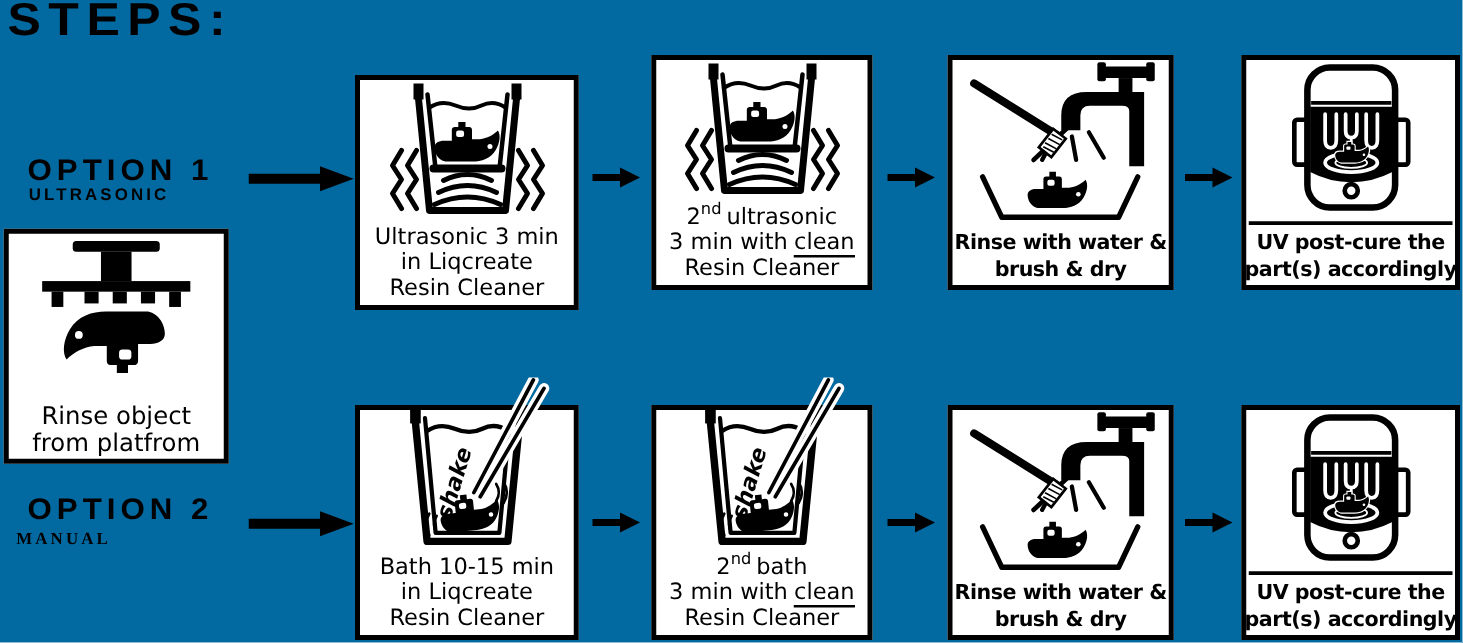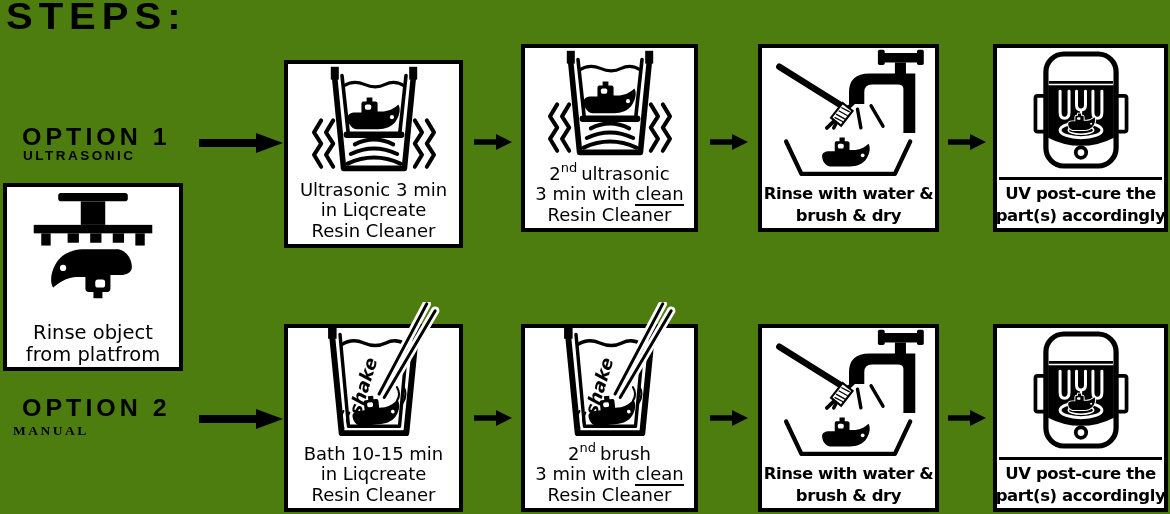--- a/index.html
+++ b/index.html
@@ -1,16 +1,16 @@
 <!DOCTYPE html>
 <html><head>
 <meta charset="utf-8">
 <style>
   html,body{margin:0;padding:0;background:#fff;}
-  .canvas{position:relative;width:1170px;height:514px;background:#4d7c0f;overflow:hidden;
+  .canvas{position:relative;width:1170px;height:514px;background:#0369a1;overflow:hidden;
           font-family:"DejaVu Sans",sans-serif;color:#000;}
   .title{position:absolute;left:6px;top:-4px;font-family:"Liberation Sans",sans-serif;
          font-weight:bold;font-size:40px;letter-spacing:6px;transform:scaleY(.92);transform-origin:top left;}
   .opt-label{position:absolute;font-family:"Liberation Sans",sans-serif;font-weight:bold;
              font-size:25px;letter-spacing:4px;line-height:1;transform:scaleY(.95);transform-origin:top left;}
   .opt-sub{position:absolute;font-family:"Liberation Sans",sans-serif;font-weight:bold;
            font-size:13.5px;letter-spacing:2.5px;line-height:1;}
   .step-box{position:absolute;border:4px solid #000;background:#fff;}
   .icon{position:absolute;left:50%;transform:translateX(-50%);}
   .cap{position:absolute;left:-3px;right:-3px;bottom:1px;text-align:center;
@@ -235,21 +235,21 @@
 
   <svg class="arr" style="left:472px;top:407px;" width="40" height="22">
       <use href="#g-arrow-short"></use>
     </svg>
 
   <div class="step-box" style="left:521px;top:324px;width:169px;height:180px;">
     <svg class="icon" style="top:-26px;" width="153" height="150" viewBox="0 0 180 176">
         <use href="#g-bath"></use>
       </svg>
     <div class="cap cap3">
-      <div><span>2</span><sup>nd</sup><span class="sp">brush</span></div>
+      <div><span>2</span><sup>nd</sup><span class="sp">bath</span></div>
       <div><span>3 min with</span><span class="und">clean</span></div>
       <div>Resin Cleaner</div>
     </div>
   </div>
 
   <svg class="arr" style="left:708px;top:407px;" width="40" height="22">
       <use href="#g-arrow-short"></use>
     </svg>
 
   <div class="step-box" style="left:758px;top:324px;width:173px;height:180px;">

